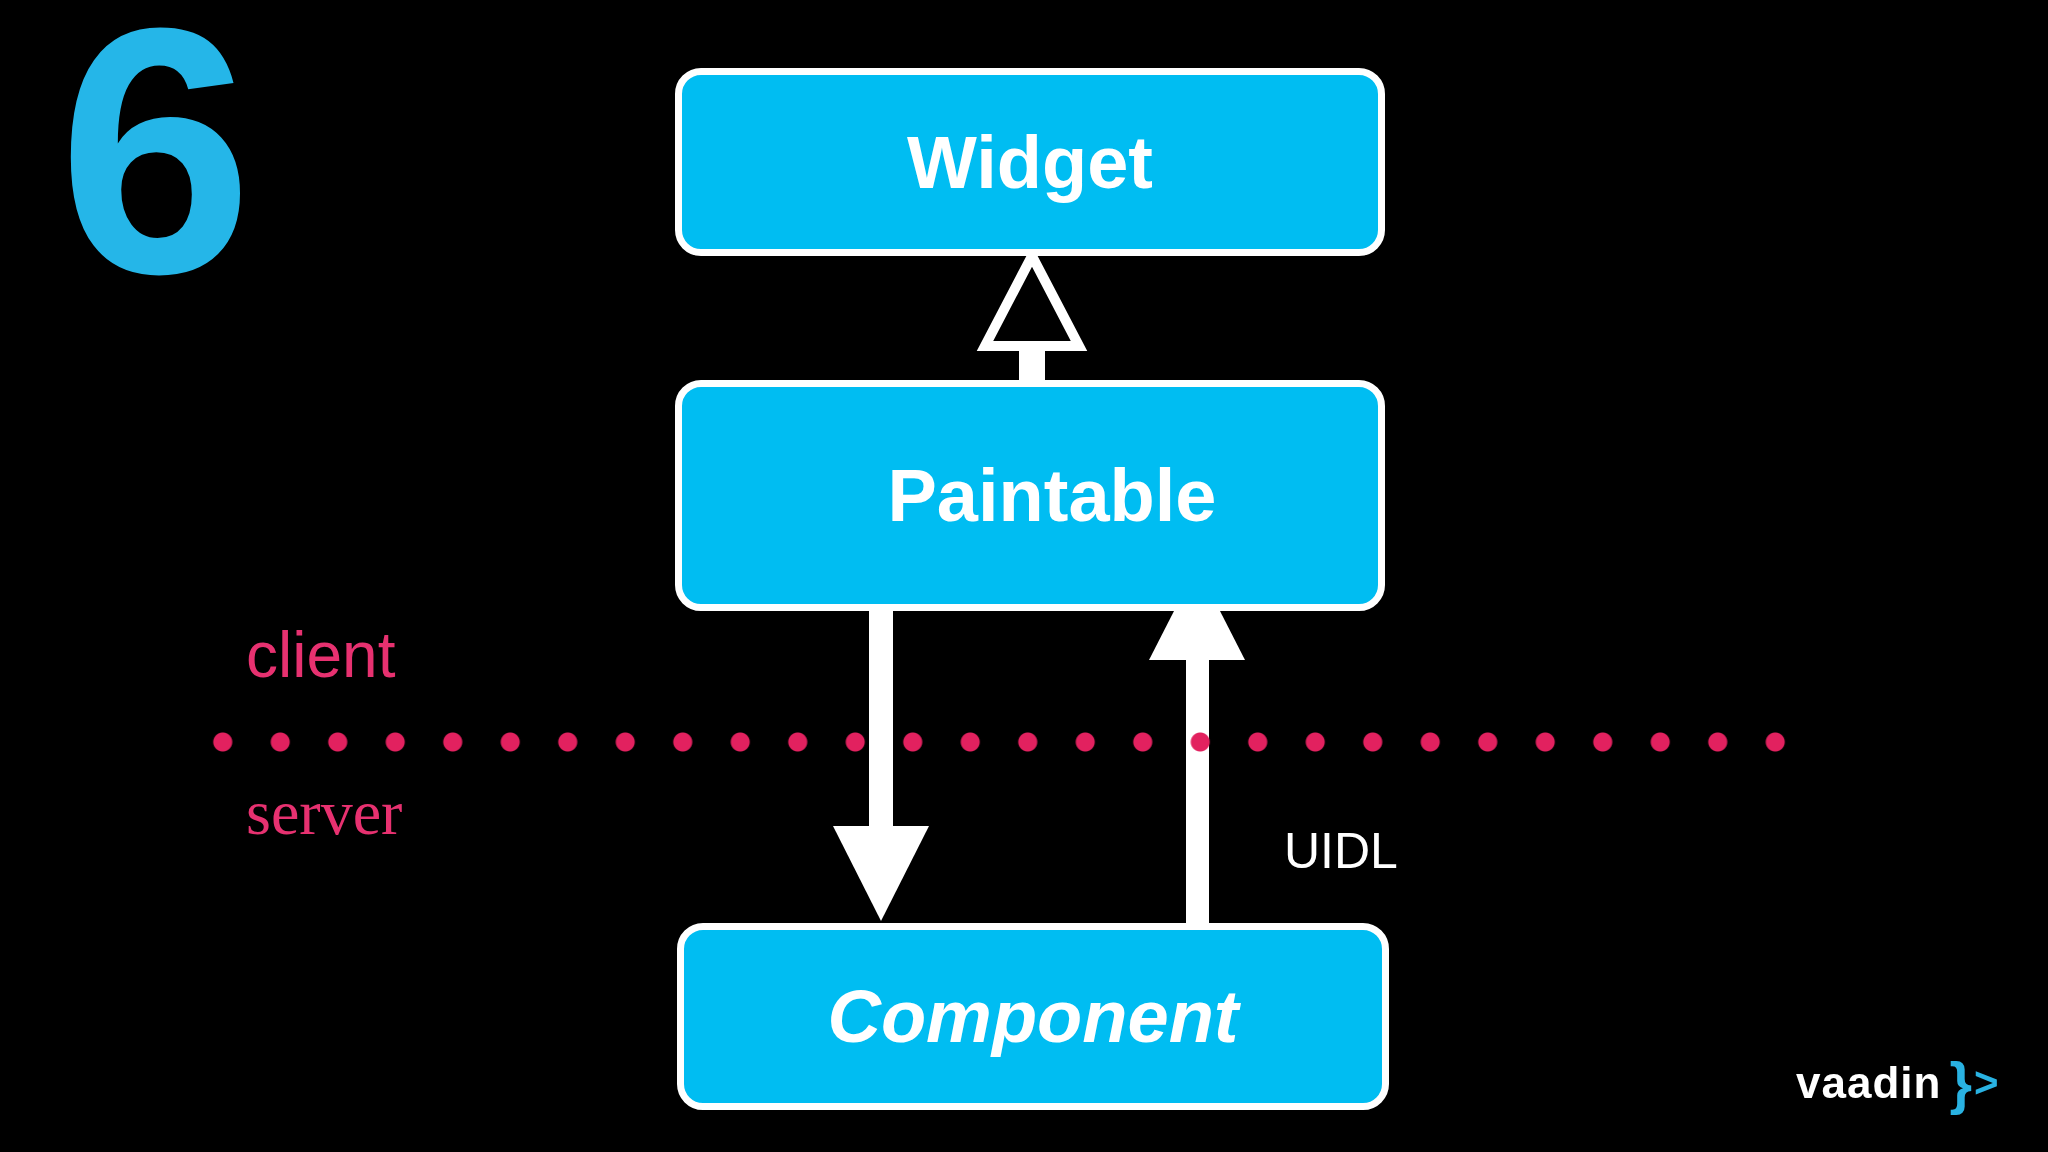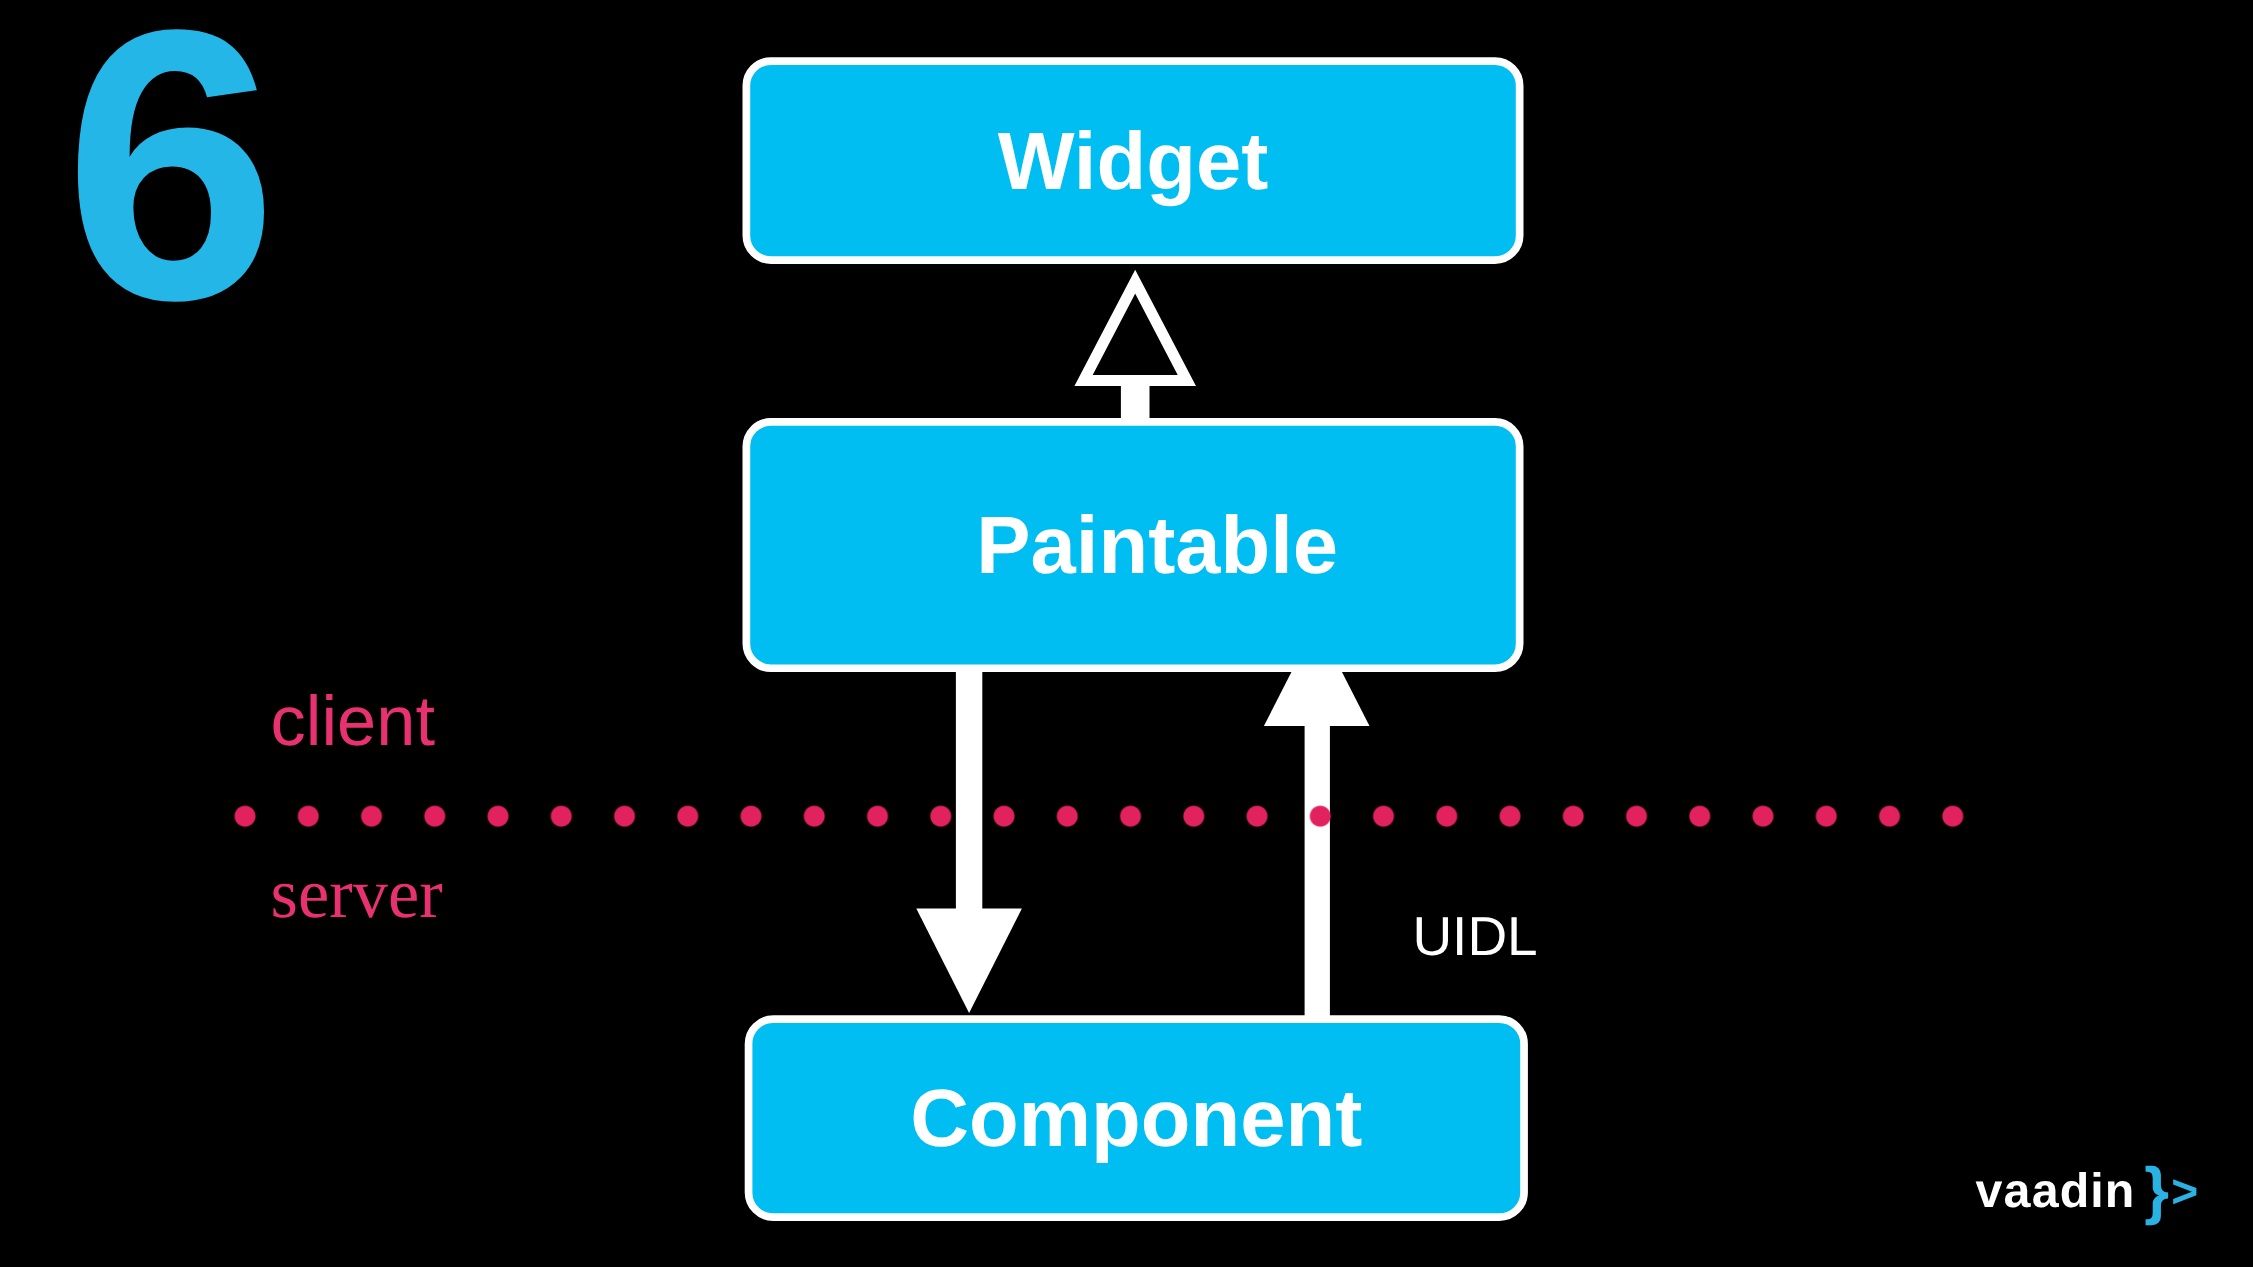--- a/index.html
+++ b/index.html
@@ -47,23 +47,23 @@
     align-items: center;
     justify-content: center;
     z-index: 2;
   }
   .node-box .node-label {
     color: #ffffff;
     font-weight: 700;
     font-size: 74px;
     letter-spacing: 0px;
   }
-  .box-widget    { left: 675px; top:  52px; width: 710px; height: 188px; }
+  .box-widget    { left: 675px; top:  68px; width: 710px; height: 188px; }
   .box-paintable { left: 675px; top: 380px; width: 710px; height: 231px; padding-left: 44px; }
-  .box-component { left: 677px; top: 923px; width: 712px; height: 187px; }
+  .box-component { left: 677px; top: 923px; width: 712px; height: 187px; font-style: italic; }
 
   
   .divider-dots {
     position: absolute;
     left: 194px;
     top: 732px;
     width: 1610px;
     height: 20px;
     background-image: radial-gradient(circle, #e2215f 9px, rgba(0,0,0,0) 10px);
     background-size: 57.5px 20px;

